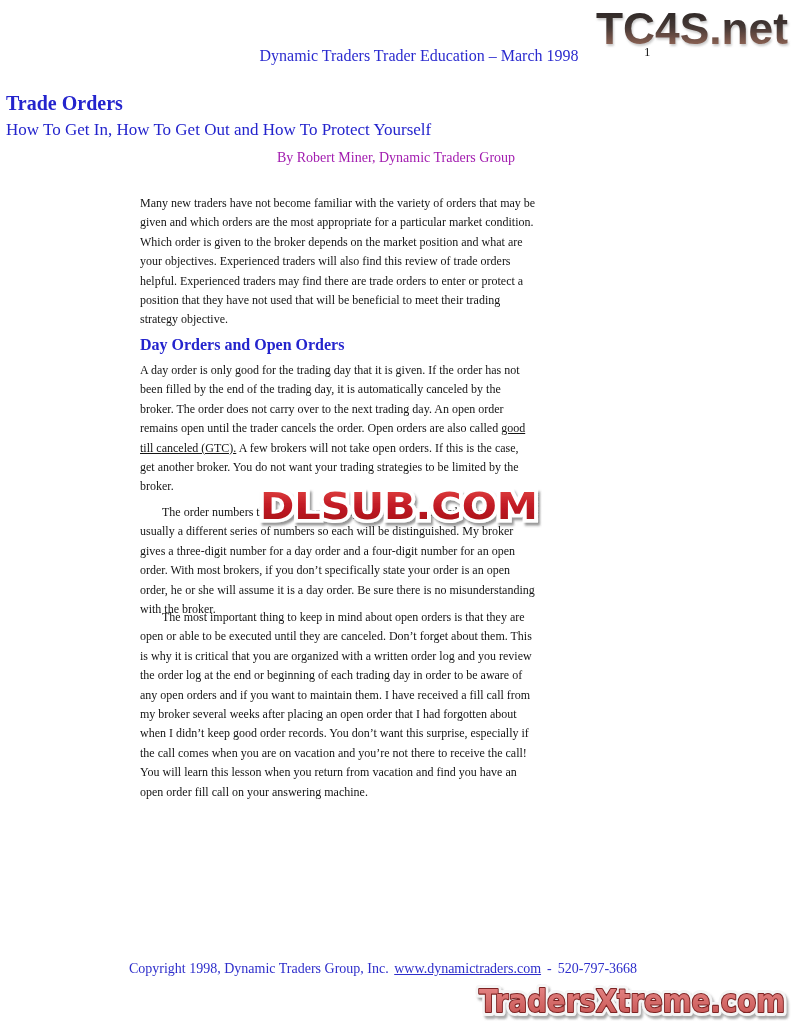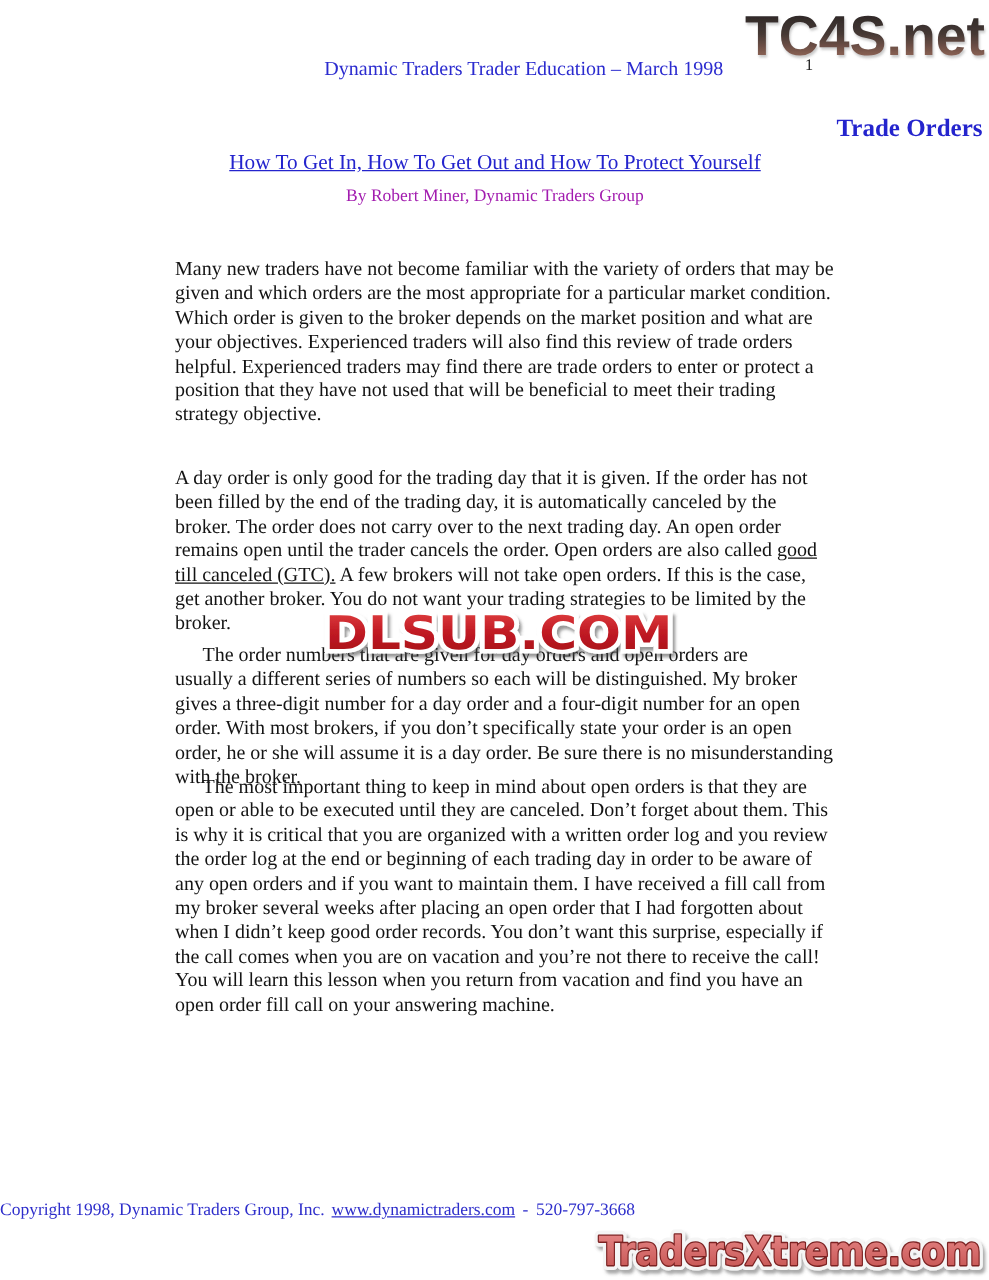--- a/index.html
+++ b/index.html
@@ -1,34 +1,34 @@
 <!DOCTYPE html>
 <html><head>
 <meta charset="utf-8">
 <style>
   html,body{margin:0;padding:0;background:#ffffff;}
   .page{position:relative;width:791px;height:1024px;background:#ffffff;overflow:hidden;
         font-family:"Liberation Serif",serif;color:#141414;}
   .hdr{position:absolute;top:47px;left:33px;width:772px;text-align:center;
        font-size:16px;color:#2b2bcf;}
   .pagenum{position:absolute;top:44px;left:644px;font-size:13px;color:#222;}
-  .title{position:absolute;top:92px;left:6px;width:780px;text-align:right;
+  .title{position:absolute;top:92px;left:6px;width:780px;text-align:left;
          font-size:20px;font-weight:bold;color:#2424cd;}
-  .subtitle{position:absolute;top:120px;left:6px;width:780px;text-align:center;
-            font-size:17px;color:#2424cd;text-decoration:underline;}
+  .subtitle{position:absolute;top:120px;left:6px;width:780px;
+            font-size:17px;color:#2424cd;}
   .byline{position:absolute;top:150px;left:6px;width:780px;text-align:center;
           font-size:14px;color:#a21caf;}
-  .body{position:absolute;left:140px;width:548px;font-size:16px;line-height:19.4px;
-        white-space:pre-line;text-align:left;margin-top:12px;}
+  .body{position:absolute;left:140px;width:548px;font-size:12px;line-height:19.4px;
+        white-space:pre-line;text-align:left;}
   .p1{top:194px}.p2{top:361px}.p3{top:503px}.p4{top:608px}.p5{top:847px}
   .ind{text-indent:22px;font-family:Liberation Serif, serif;}
   .heading{position:absolute;left:140px;font-size:16px;font-weight:bold;color:#2424cd;}
   .hA{top:336px}.hB{top:822px}
   .u{text-decoration:underline;}
-  .footer{position:absolute;top:961px;left:0;width:766px;
+  .footer{position:absolute;top:961px;left:0;width:766px;text-align:center;
           font-size:14px;color:#2e2ecb;}
   .flink{text-decoration:underline;margin-left:2px;}
   .fdash{margin:0 6px;}
   .wm-tc4s{position:absolute;top:3px;left:593px;}
   .wm-dlsub{position:absolute;top:484px;left:255px;}
   .wm-tx{position:absolute;top:979px;left:473px;}
 </style>
 </head>
 <body>
 
@@ -57,20 +57,21 @@
   <div class="byline">By Robert Miner, Dynamic Traders Group</div>
 
   <div class="body p1">Many new traders have not become familiar with the variety of orders that may be
 given and which orders are the most appropriate for a particular market condition.
 Which order is given to the broker depends on the market position and what are
 your objectives. Experienced traders will also find this review of trade orders
 helpful. Experienced traders may find there are trade orders to enter or protect a
 position that they have not used that will be beneficial to meet their trading
 strategy objective.</div>
 
+  <div class="heading hA">Day Orders and Open Orders</div>
 
   <div class="body p2"><span>A day order is only good for the trading day that it is given. If the order has not
 been filled by the end of the trading day, it is automatically canceled by the
 broker. The order does not carry over to the next trading day. An open order
 remains open until the trader cancels the order. Open orders are also called </span><span class="u">good
 till canceled (GTC).</span><span> A few brokers will not take open orders. If this is the case,
 get another broker. You do not want your trading strategies to be limited by the
 broker.</span></div>
 
   <div class="body p3 ind">The order numbers that are given for day orders and open orders are

